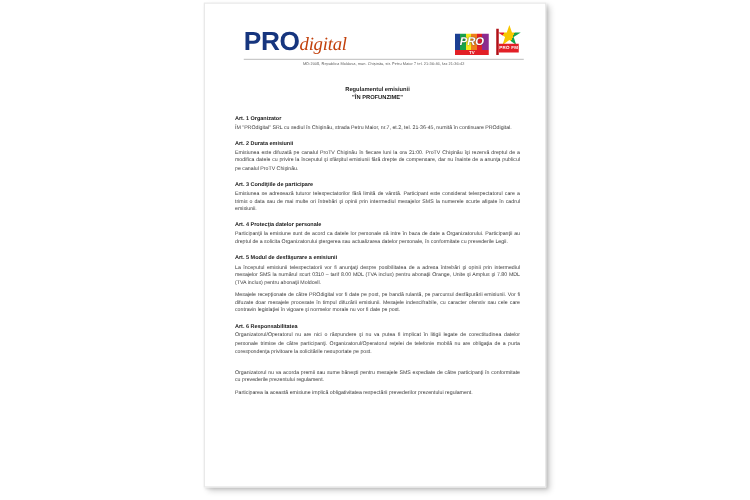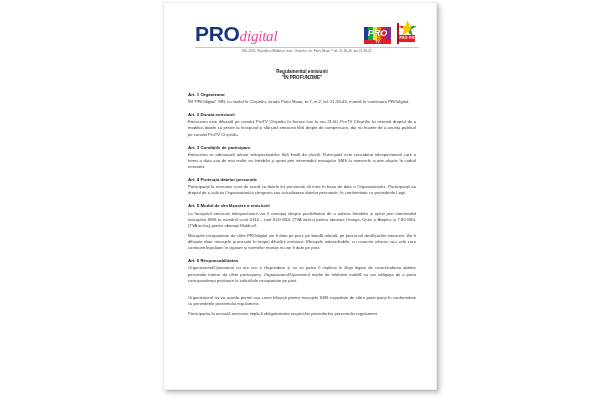--- a/index.html
+++ b/index.html
@@ -57,21 +57,21 @@
     font-family: "Liberation Sans", sans-serif;
     font-weight: bold;
     font-size: 21px;
     color: #16357e;
     letter-spacing: -0.3px;
   }
   .brand .digital {
     font-family: "Liberation Serif", serif;
     font-style: italic;
     font-size: 15px;
-    color: #ec4899;
+    color: #c2410c;
     letter-spacing: -0.2px;
   }
 
   .logos {
     position: absolute;
     right: 5px;
     top: 5px;
     display: flex;
     align-items: flex-end;
     gap: 4px;

